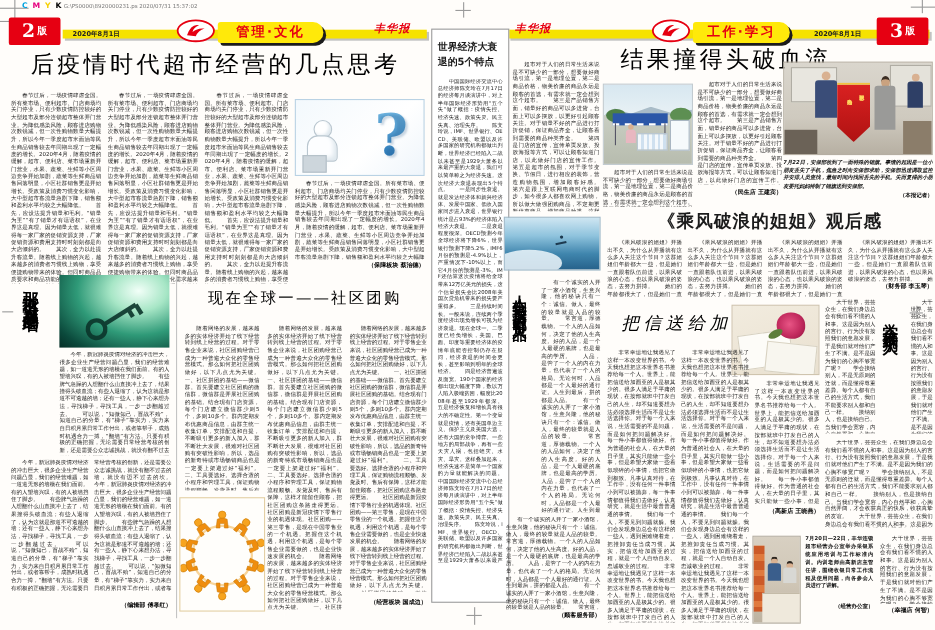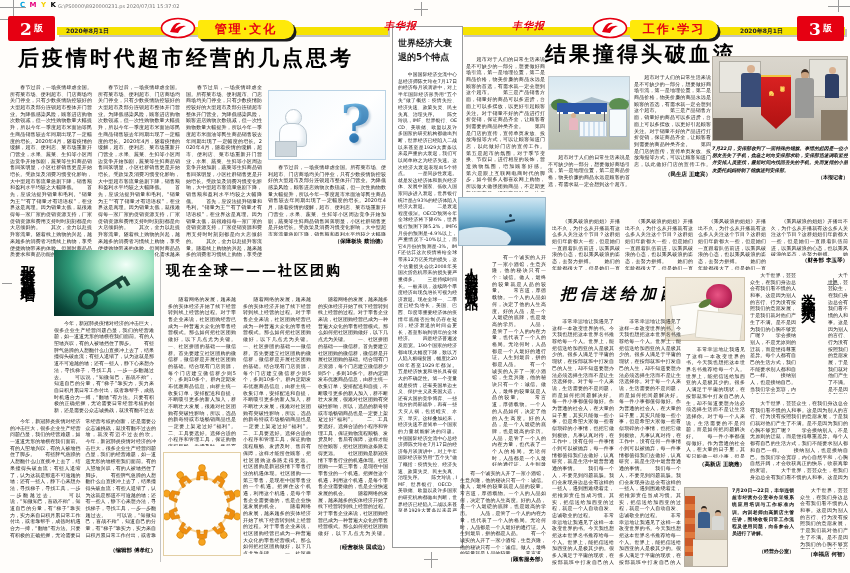--- a/index.html
+++ b/index.html
@@ -14,24 +14,24 @@
   .pagebox{position:absolute;width:47px;height:25px;background:#e60012;color:#fff;
            display:flex;align-items:center;justify-content:center;gap:2px;border-radius:2px;}
   .pagebox .num{font-size:17px;font-weight:bold;font-family:"DejaVu Serif",serif;}
   .pagebox .word{font-size:9px;font-weight:bold;}
   .ybar{position:absolute;height:8px;background:#f6e200;box-shadow:2px 2px 0 #c2c2c2;}
   .dateline{position:absolute;font-size:6px;font-weight:bold;color:#222;z-index:3;}
   .pill{position:absolute;background:#ffe90a;border-radius:4px 14px 14px 4px;
         box-shadow:2.5px 2.5px 0 #1c1c1c;display:flex;align-items:center;justify-content:center;
         font-size:12px;font-weight:bold;color:#e60012;letter-spacing:2px;z-index:3;}
   .paper{position:absolute;color:#e60012;font-weight:bold;font-size:10px;font-style:italic;
-         letter-spacing:1px;z-index:4;font-family:"DejaVu Serif",serif;margin-left:44px;}
-  
-  .head-callig{position:absolute;font-family:"DejaVu Serif",serif;font-weight:bold;
-               text-align:left;color:#000;}
+         letter-spacing:1px;z-index:4;font-family:"DejaVu Serif",serif;}
+  
+  .head-callig{position:absolute;font-family:"DejaVu Serif",serif;font-weight:normal;
+               text-align:center;color:#000;}
   .vtitle{position:absolute;writing-mode:vertical-rl;text-orientation:upright;
           font-weight:bold;color:#000;font-family:"DejaVu Serif",serif;}
   
   .col{position:absolute;font-size:5px;line-height:1.34;text-align:justify;color:#222;
        overflow:hidden;word-break:break-all;}
   .byl{position:absolute;font-size:5.5px;font-weight:bold;color:#000;text-align:right;}
   .capt{position:absolute;font-size:4.8px;font-weight:bold;font-style:italic;line-height:1.5;
         text-align:justify;color:#111;overflow:hidden;word-break:break-all;}
   .vline{position:absolute;width:1px;background:#c4c4c4;}
   
@@ -208,20 +208,21 @@
     <div class="fig-head" style="left:88px;top:12px;width:8px;height:8px;background:#caa27f;border-top:3px solid #3a2c22;"></div>
     <div class="fig-body" style="left:82px;top:21px;width:19px;height:40px;background:#9a9a98;"></div>
     <div class="fig-head" style="left:116px;top:10px;width:7px;height:7px;"></div>
     <div class="fig-body" style="left:112px;top:17px;width:14px;height:24px;background:#2e3f66;"></div>
     <div class="abs" style="left:0;bottom:0;width:30px;height:22px;background:#6b6257;"></div>
     <div class="abs" style="right:0;bottom:0;width:26px;height:30px;background:#8b7d6a;"></div>
   </div>
   <div class="capt" style="left:712px;top:145px;width:136px;height:28px;">7月22日，安保部收到了一面特殊的锦旗。事情的起因是一位小朋友丢失了手机，焦急之时向安保部求助，安保部迅速调取监控并安排人员查找，最短时间内找回丢失的手机。失而复得的小朋友委托妈妈特制了锦旗送到安保部。</div>
   <div class="byl" style="left:712px;top:174px;width:136px;font-size:5px;">（本报记者）</div>
 
+  <div class="abs" style="left:552px;top:191px;width:296px;font-size:16px;font-weight:bold;text-align:center;letter-spacing:1px;">《乘风破浪的姐姐》观后感</div>
   <div class="photo" id="wave-img" style="left:458px;top:197px;width:88px;height:49px;border:1px solid #9fb9c9;">
     <div class="abs" style="left:-8px;bottom:-6px;width:60px;height:24px;background:#eef7fb;border-radius:50%;opacity:.85;"></div>
     <div class="abs" style="left:46px;top:22px;width:10px;height:2px;background:#1d3a50;transform:rotate(-12deg);"></div>
     <div class="fig-head" style="left:50px;top:16px;width:3px;height:3px;background:#1d3a50;"></div>
   </div>
   <div class="col" style="left:552px;top:218px;width:68px;height:52px;">　　《乘风破浪的姐姐》开播出不久，为什么从开播就有这么多人关注这个节目？这群姐姐们年龄都大一些，但是她们一直跟着队伍前进，以乘风破浪的心态，也以乘风破浪的姿态，去努力拼搏。　　她们的年龄都很大了，但是她们一直跟着队伍前进，有的是专业唱歌的，有的是演员，有的是主持人，来自于不同的领域。　　多年了，有些话题拿过很多大奖，但是她们懂得放下，并不在乎个人得失和荣誉，不怕批评，把一切归零，现在就是全新的开始，往日的辉煌与荣誉都已经不重要，重要的是现在的自己，现在这个为了梦想而拼搏的自己。　　人只要有梦想，就要敢于追寻梦想，什么时候开始都不算晚，只要勇敢迈出第一步，朝下的努力就好了。我们要不断向前，为了自己的梦想努力加油。</div>
   <div class="col" style="left:625px;top:218px;width:68px;height:52px;">　　《乘风破浪的姐姐》开播出不久，为什么从开播就有这么多人关注这个节目？这群姐姐们年龄都大一些，但是她们一直跟着队伍前进，以乘风破浪的心态，也以乘风破浪的姿态，去努力拼搏。　　她们的年龄都很大了，但是她们一直跟着队伍前进，有的是专业唱歌的，有的是演员，有的是主持人，来自于不同的领域。　　多年了，有些话题拿过很多大奖，但是她们懂得放下，并不在乎个人得失和荣誉，不怕批评，把一切归零，现在就是全新的开始，往日的辉煌与荣誉都已经不重要，重要的是现在的自己，现在这个为了梦想而拼搏的自己。　　人只要有梦想，就要敢于追寻梦想，什么时候开始都不算晚，只要勇敢迈出第一步，朝下的努力就好了。我们要不断向前，为了自己的梦想努力加油。</div>
   <div class="col" style="left:698px;top:218px;width:68px;height:52px;">　　《乘风破浪的姐姐》开播出不久，为什么从开播就有这么多人关注这个节目？这群姐姐们年龄都大一些，但是她们一直跟着队伍前进，以乘风破浪的心态，也以乘风破浪的姿态，去努力拼搏。　　她们的年龄都很大了，但是她们一直跟着队伍前进，有的是专业唱歌的，有的是演员，有的是主持人，来自于不同的领域。　　多年了，有些话题拿过很多大奖，但是她们懂得放下，并不在乎个人得失和荣誉，不怕批评，把一切归零，现在就是全新的开始，往日的辉煌与荣誉都已经不重要，重要的是现在的自己，现在这个为了梦想而拼搏的自己。　　人只要有梦想，就要敢于追寻梦想，什么时候开始都不算晚，只要勇敢迈出第一步，朝下的努力就好了。我们要不断向前，为了自己的梦想努力加油。</div>
   <div class="col" style="left:771px;top:218px;width:77px;height:38px;">　　《乘风破浪的姐姐》开播出不久，为什么从开播就有这么多人关注这个节目？这群姐姐们年龄都大一些，但是她们一直跟着队伍前进，以乘风破浪的心态，也以乘风破浪的姿态，去努力拼搏。　　她们的年龄都很大了，但是她们一直跟着队伍前进，有的是专业唱歌的，有的是演员，有的是主持人，来自于不同的领域。　　多年了，有些话题拿过很多大奖，但是她们懂得放下，并不在乎个人得失和荣誉，不怕批评，把一切归零，现在就是全新的开始，往日的辉煌与荣誉都已经不重要，重要的是现在的自己，现在这个为了梦想而拼搏的自己。　　人只要有梦想，就要敢于追寻梦想，什么时候开始都不算晚，只要勇敢迈出第一步，朝下的努力就好了。我们要不断向前，为了自己的梦想努力加油。</div>
   <div class="byl" style="left:771px;top:257px;width:77px;">（财务部 李玉琴）</div>

